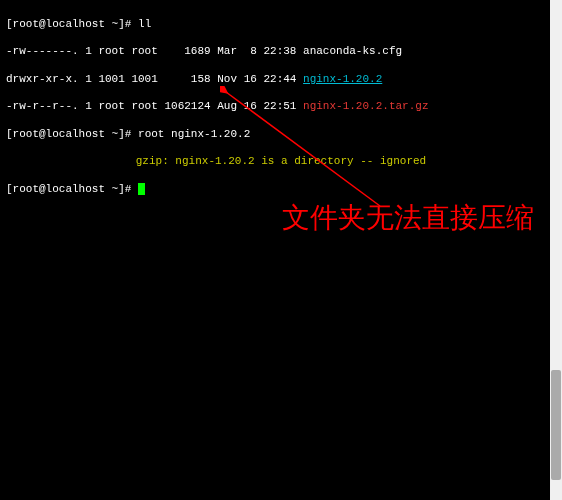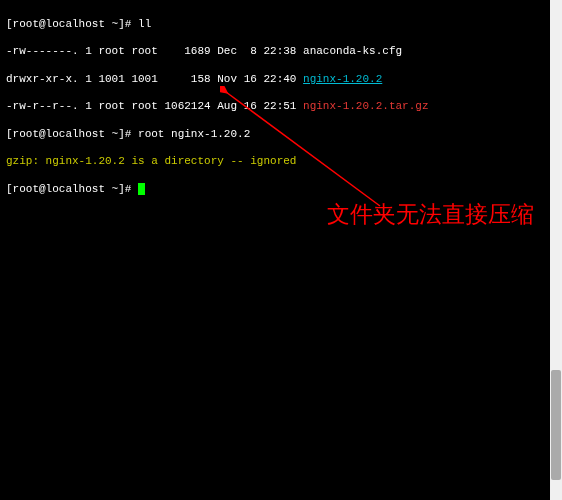--- a/index.html
+++ b/index.html
@@ -15,35 +15,35 @@
       overflow: hidden;
     }
     .terminal {
       padding: 4px 6px;
       white-space: pre;
     }
     .line { display: block; }
     .prompt-white { color: #fff; }
     .cyan { color: #00bcd4; text-decoration: underline; }
     .red { color: #e53935; }
-    .yellow { color: #cccc00; }
+    .yellow { color: #cccc00; text-align: center; }
     .cursor {
       display: inline-block;
       width: 7px;
       height: 12px;
       background: #00ff00;
       vertical-align: text-bottom;
     }
     .annotation {
       position: absolute;
       right: 28px;
       top: 200px;
       color: #ff0000;
       font-family: "Microsoft YaHei", "SimHei", sans-serif;
-      font-size: 23px;
+      font-size: 28px;
       font-weight: 400;
       white-space: nowrap;
     }
     .arrow {
       position: absolute;
       left: 220px;
       top: 86px;
       pointer-events: none;
     }
     .scrollbar {
@@ -60,22 +60,22 @@
       width: 10px;
       background: #aaa;
       border-radius: 2px;
     }
   </style>
 </head>
 <body>
 
 <div class="terminal">
 <span class="line"><span class="prompt-white">[root@localhost ~]# </span><span>ll</span></span>
-<span class="line"><span>-rw-------. 1 root root    1689 Dec  8 22:38 </span><span>anaconda-ks.cfg</span></span>
-<span class="line"><span>drwxr-xr-x. 1 1001 1001     158 Nov 16 22:40 </span><span class="cyan">nginx-1.20.2</span></span>
+<span class="line"><span>-rw-------. 1 root root    1689 Mar  8 22:38 </span><span>anaconda-ks.cfg</span></span>
+<span class="line"><span>drwxr-xr-x. 1 1001 1001     158 Nov 16 22:44 </span><span class="cyan">nginx-1.20.2</span></span>
 <span class="line"><span>-rw-r--r--. 1 root root 1062124 Aug 16 22:51 </span><span class="red">nginx-1.20.2.tar.gz</span></span>
 <span class="line"><span class="prompt-white">[root@localhost ~]# </span><span>root nginx-1.20.2</span></span>
 <span class="line yellow">gzip: nginx-1.20.2 is a directory -- ignored</span>
 <span class="line"><span class="prompt-white">[root@localhost ~]# </span><span class="cursor"></span></span>
 </div>
 
 <svg class="arrow" width="170" height="130">
   <defs>
     <marker id="ah" markerWidth="8" markerHeight="8" refX="2" refY="4" orient="auto">
       <path d="M8,0 L0,4 L8,8 Z" fill="#ff0000"></path>

